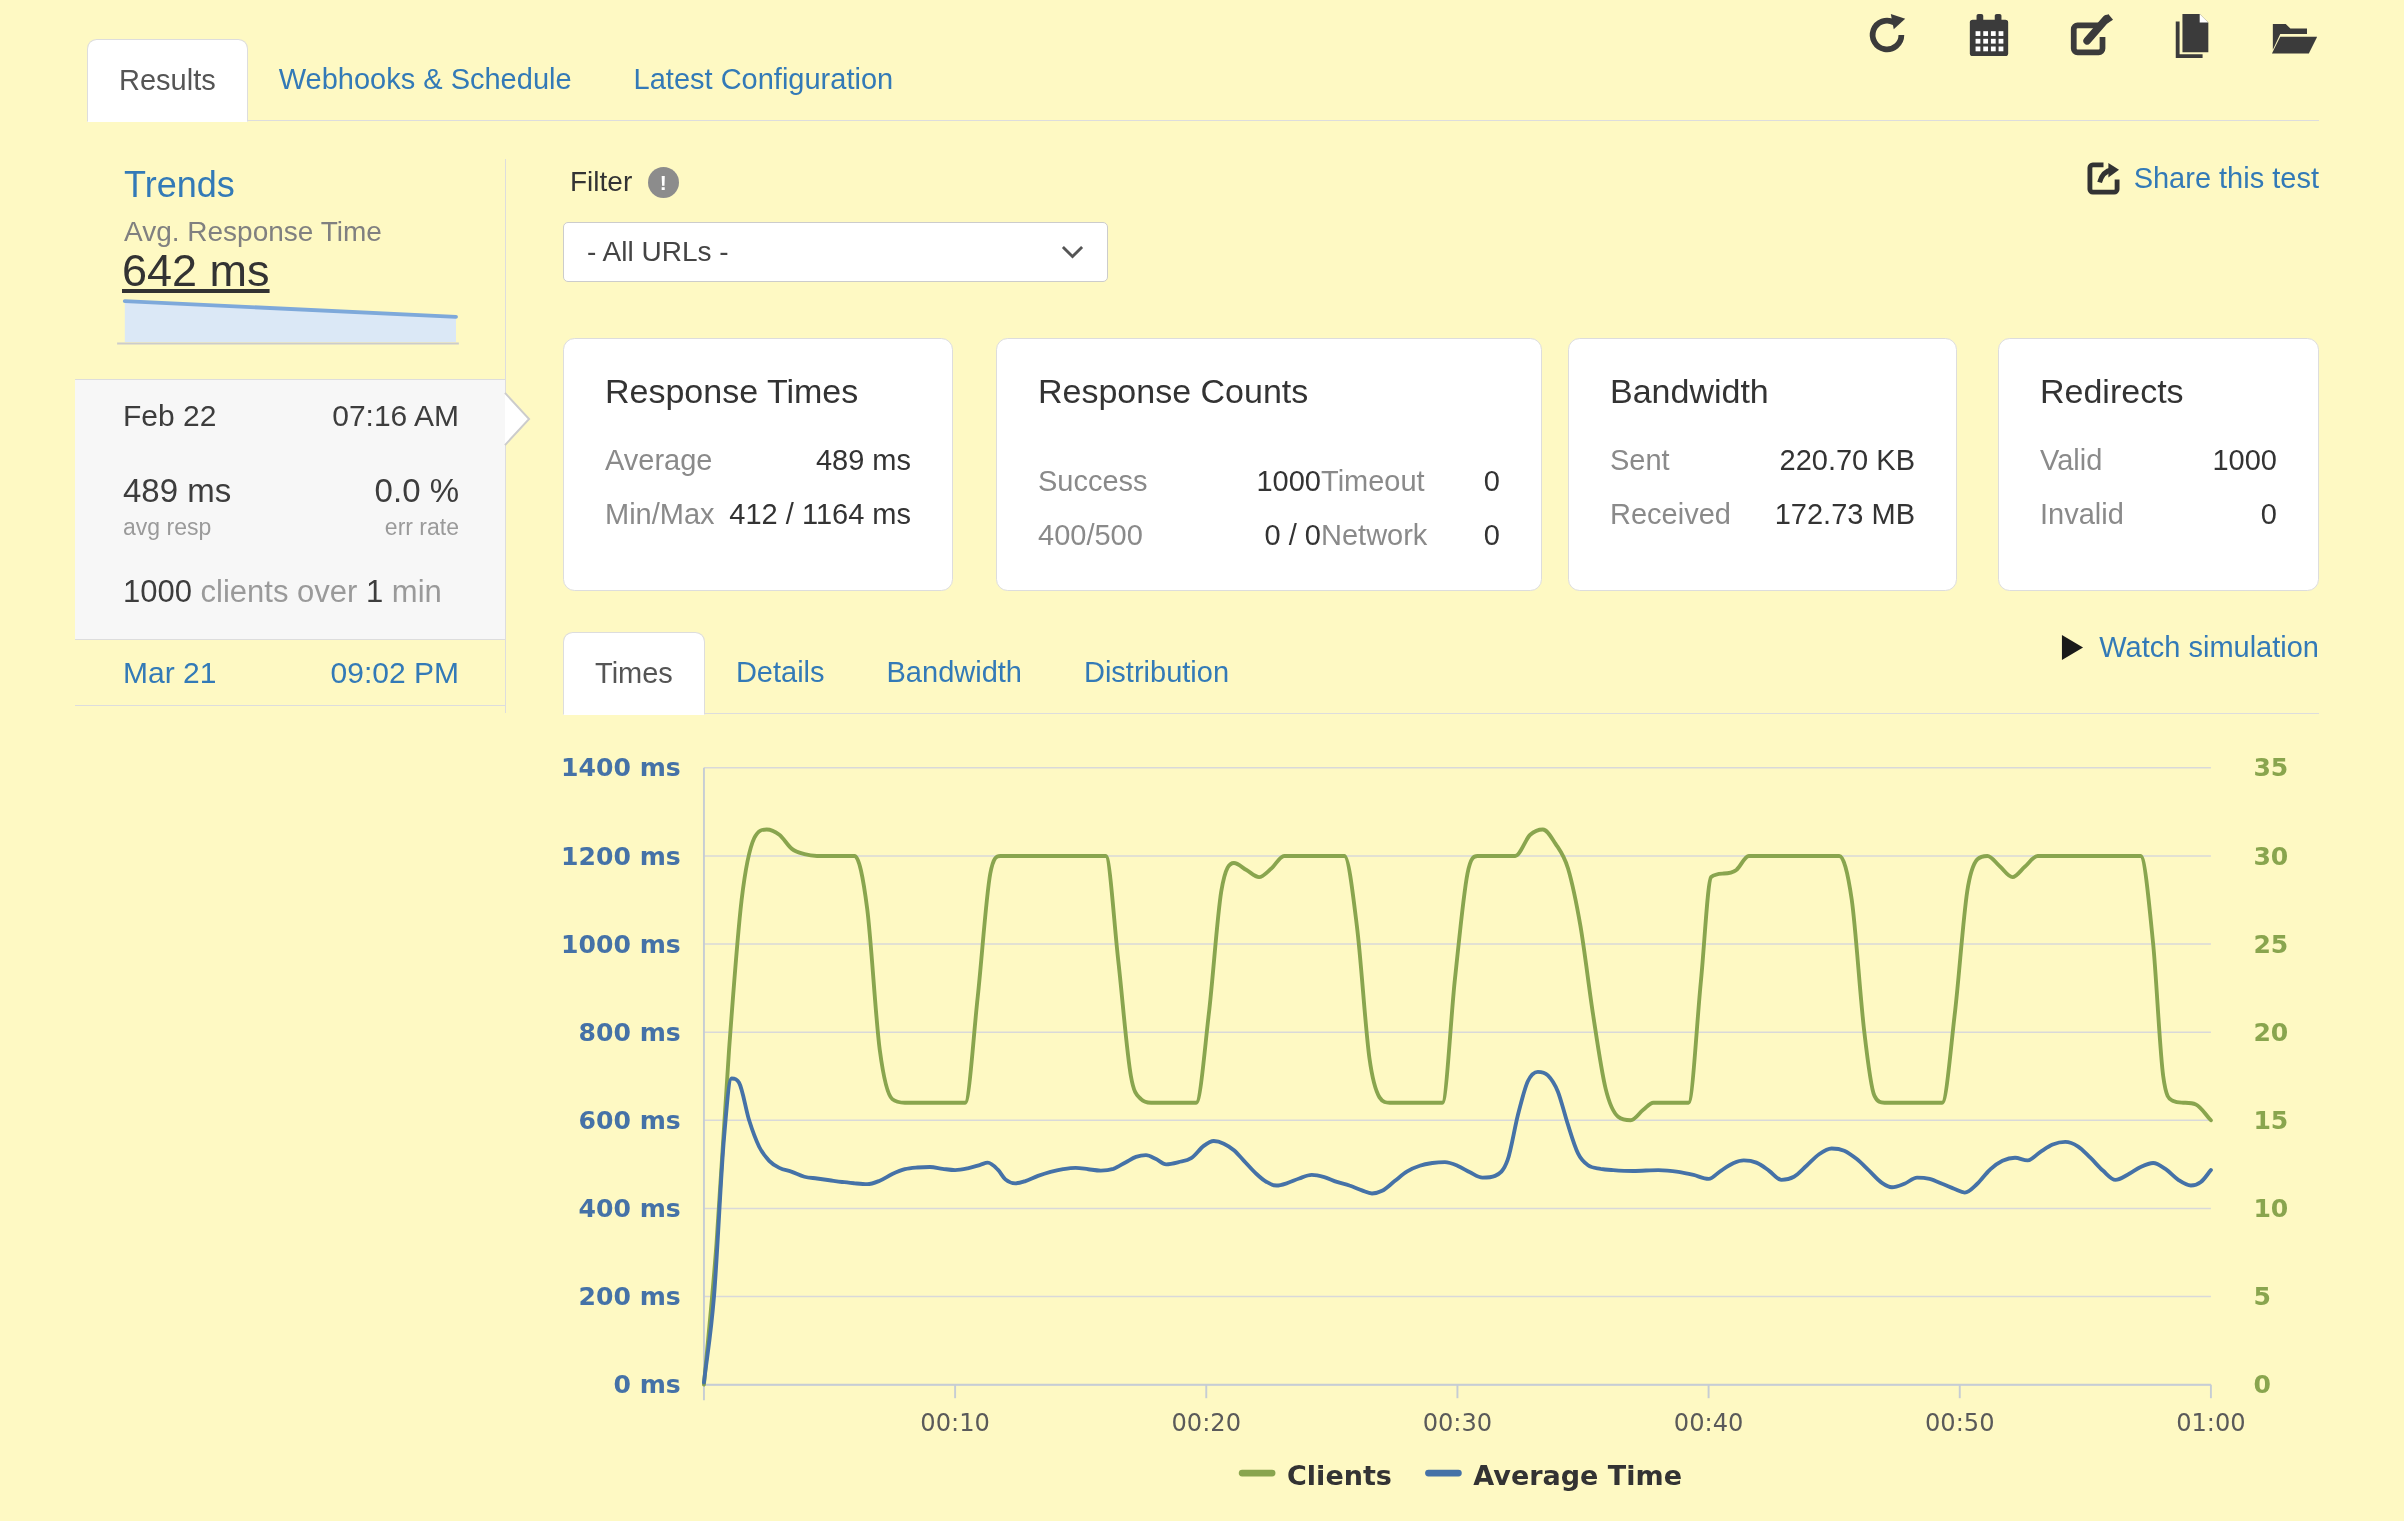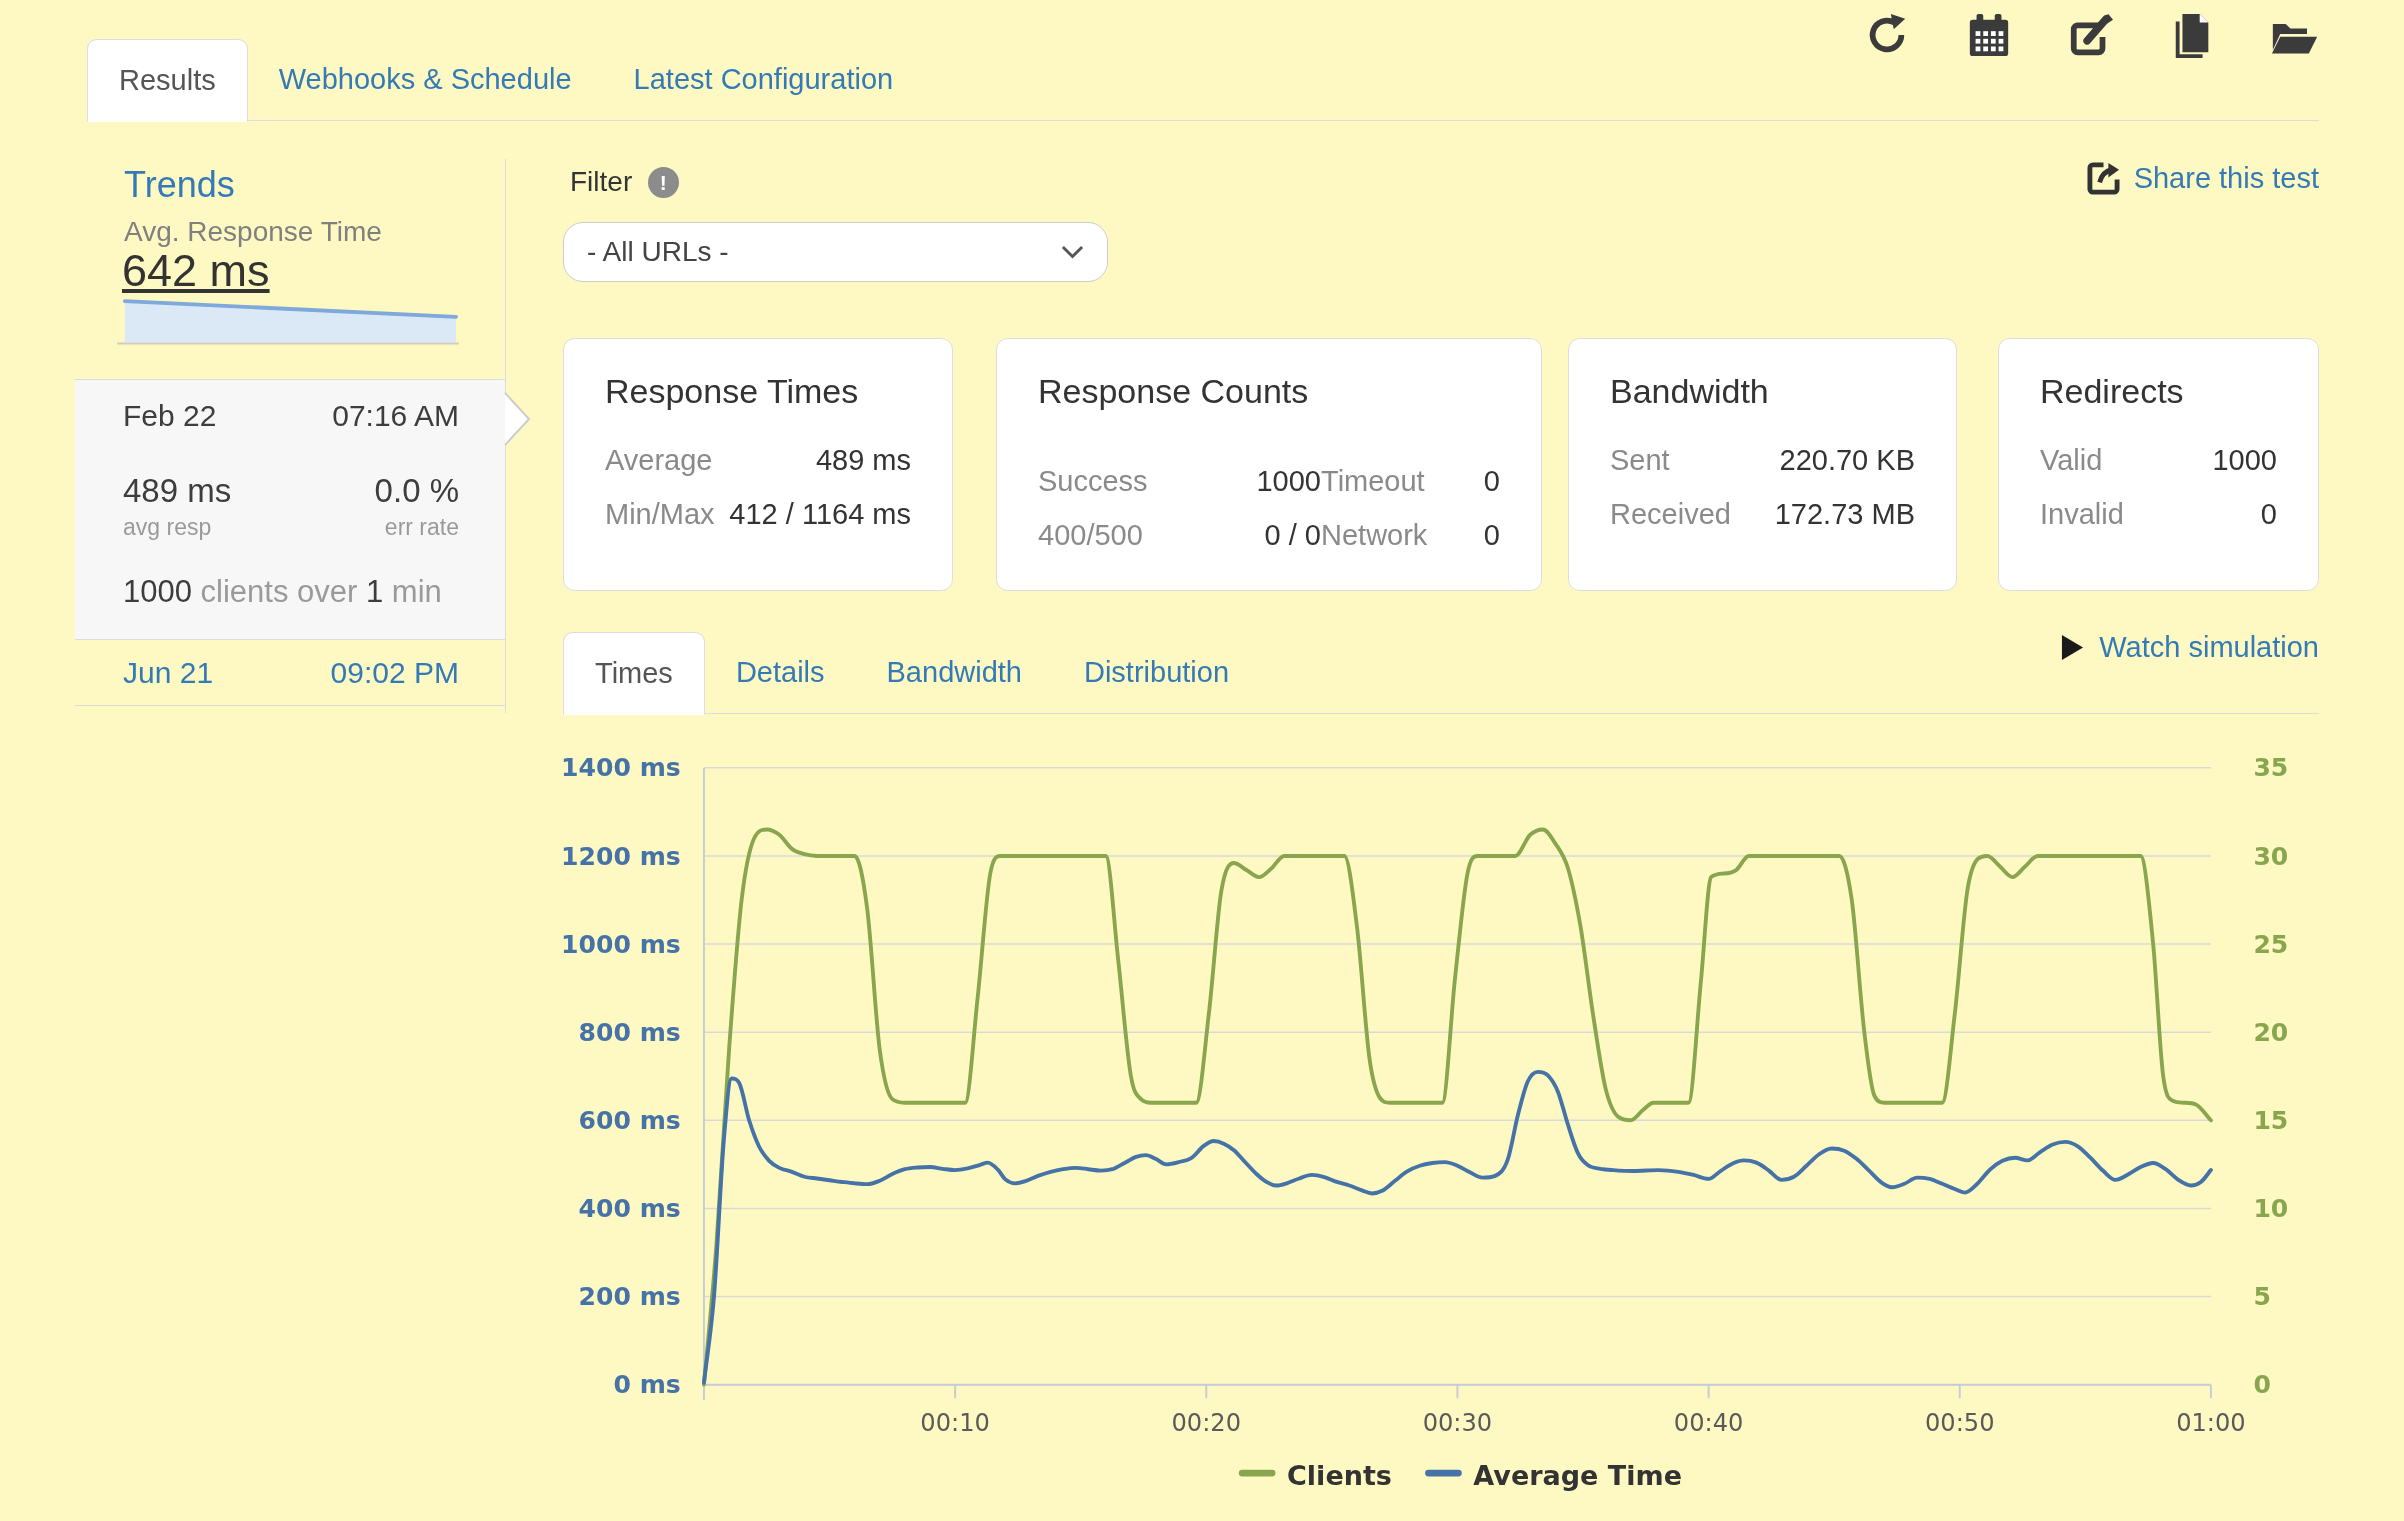--- a/index.html
+++ b/index.html
@@ -39,21 +39,21 @@
             font-size:30px;color:#337ab7;border-bottom:1.9px solid #ddd;cursor:pointer;}
 
   
   .filter-label{position:absolute;left:570px;top:166px;display:flex;align-items:center;gap:15.4px;
                 font-size:28px;color:#333;}
   .info-badge{width:31px;height:31px;border-radius:50%;background:#8c8c8c;color:#fff;
               font-size:21px;font-weight:bold;text-align:center;line-height:31px;cursor:pointer;}
   .share-link{position:absolute;top:162px;right:85px;display:flex;align-items:center;gap:13.5px;
               font-size:29px;color:#337ab7;cursor:pointer;}
   .url-select{position:absolute;left:563px;top:222px;width:545px;height:60px;box-sizing:border-box;
-              border:1.9px solid #ccc;border-radius:20px;display:flex;align-items:center;
+              border:1.9px solid #ccc;border-radius:5px;display:flex;align-items:center;
               justify-content:space-between;padding:0 23px;font-size:28px;color:#444;
               background:#fff;cursor:pointer;}
 
   
   .card{position:absolute;top:338px;height:253px;box-sizing:border-box;border:1.9px solid #ddd;
         border-radius:11.6px;padding:33px 41px;background:#fff;}
   .card-title{font-size:34px;color:#333;margin-bottom:33px;}
   .card-row{display:flex;justify-content:space-between;font-size:29px;margin-top:21px;}
   .card-row .k{color:#8a8a8a;}
   .card-row .v{color:#333;}
@@ -158,21 +158,21 @@
       <div class="hist-row hist-sub-row">
         <span>avg resp</span>
         <span>err rate</span>
       </div>
       <div class="hist-clients-row"><span class="dark">1000</span><span> clients over </span><span class="dark">1</span><span> min</span></div>
       <svg class="hist-arrow" width="27" height="54" viewBox="0 0 28 56">
         <path d="M1 1 L26 28 L1 55" fill="#ffffff" stroke="#cccccc" stroke-width="2"></path>
       </svg>
     </div>
     <div class="hist-item link">
-      <span>Jun 21</span>
+      <span>Mar 21</span>
       <span>09:02 PM</span>
     </div>
   </div>
 
   <div class="filter-label">
     <span>Filter</span>
     <span class="info-badge">!</span>
   </div>
   <div class="share-link">
     <svg width="33" height="33" viewBox="0 0 34 34">

